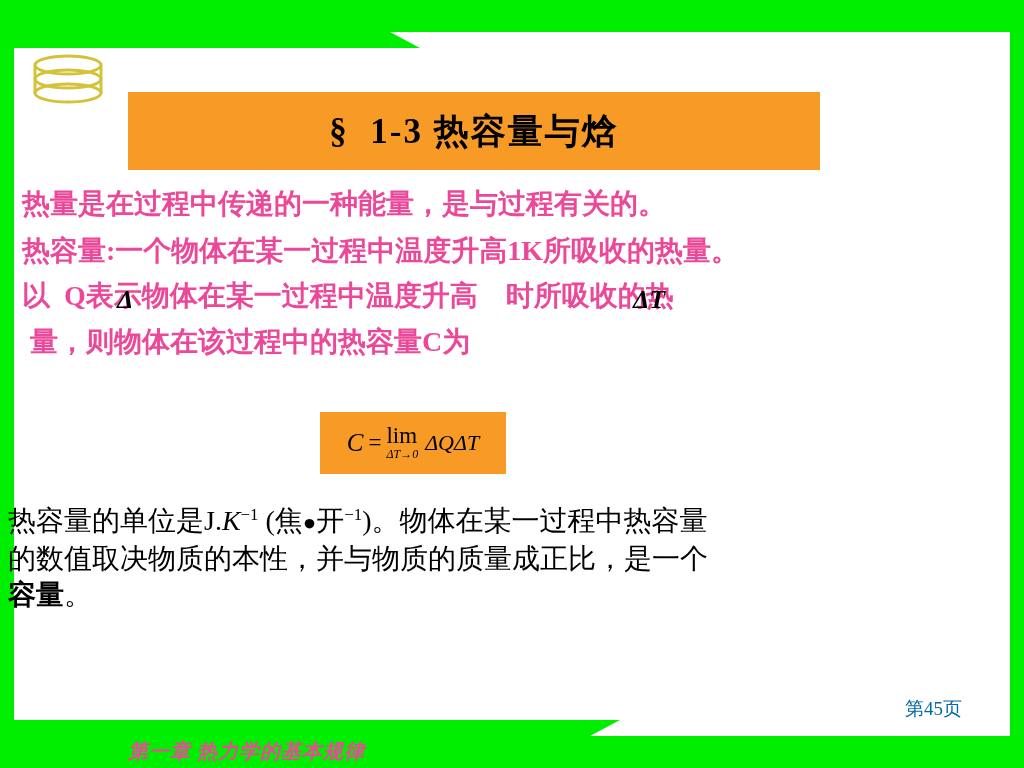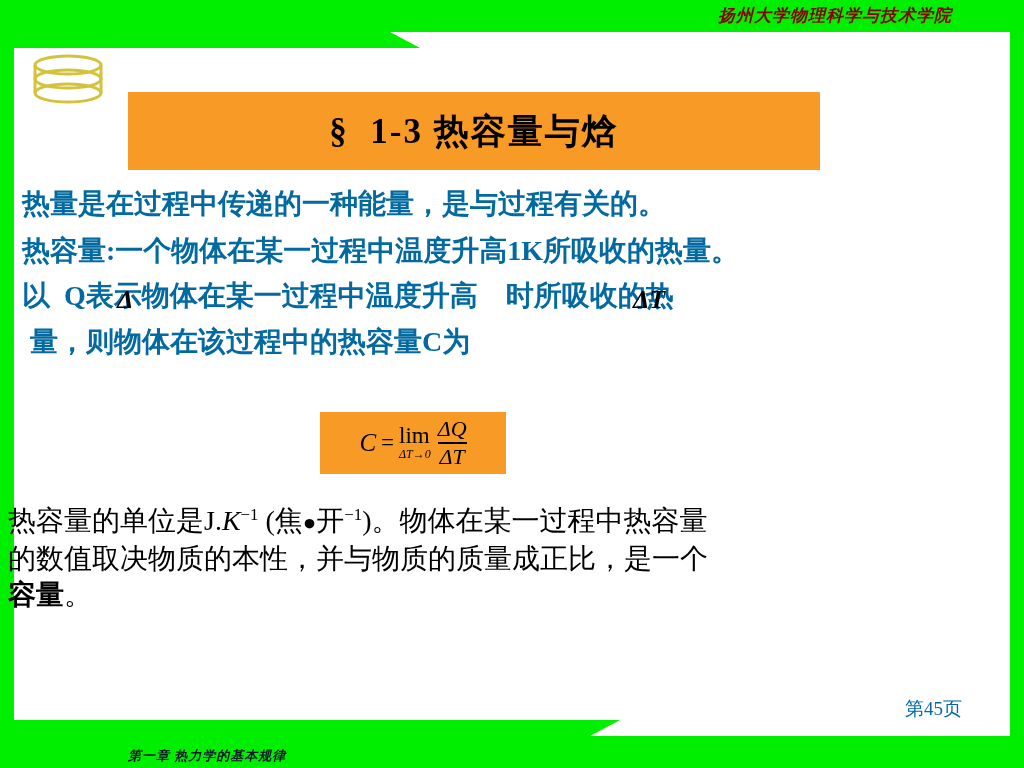--- a/index.html
+++ b/index.html
@@ -47,21 +47,21 @@
     position:absolute;right:72px;top:4px;
     font-family:"Liberation Serif","DejaVu Serif",serif;
     font-weight:bold;font-style:italic;
     font-size:17px;color:#8b0000;
     letter-spacing:1px;
   }
   .footer-text{
     position:absolute;left:128px;bottom:3px;
     font-family:"Liberation Serif","DejaVu Serif",serif;
     font-weight:bold;font-style:italic;
-    font-size:13px;color:#0f172a;
+    font-size:20px;color:#ec4899;
     letter-spacing:1px;
   }
   
   .spiral{
     position:absolute;left:28px;top:52px;width:84px;height:56px;
   }
   
   .title-box{
     position:absolute;left:128px;top:92px;width:692px;height:78px;
     background:#f79a26;
@@ -73,21 +73,21 @@
     font-size:35px;color:#000000;
     letter-spacing:2px;
     white-space:pre;
   }
   
   .body{
     position:absolute;left:0;top:185px;width:1024px;
   }
   .line{
     font-family:"Liberation Serif","DejaVu Serif",serif;
-    color:#0369a1;
+    color:#ec4899;
     white-space:pre;
   }
   .l1{
     position:absolute;left:22px;top:0px;font-size:28px;font-weight:bold;
   }
   .l2{
     position:absolute;left:22px;top:47px;font-size:28px;font-weight:bold;text-align:center;
   }
   .l3{
     position:absolute;left:22px;top:92px;font-size:28px;font-weight:bold;
@@ -116,21 +116,21 @@
   }
   .formula .c{font-size:25px;}
   .formula .eq{font-size:23px;padding:0 5px;font-style:normal;}
   .lim{
     display:inline-flex;flex-direction:column;align-items:flex-start;
     padding-right:7px;
   }
   .lim .lw{font-size:23px;font-style:normal;line-height:1;}
   .lim .lsub{font-size:12px;font-style:italic;line-height:1.2;}
   .frac{
-    display:inline-flex;flex-direction:column;align-items:center;
+    display:inline-flex;flex-direction:row;align-items:center;
     line-height:1.08;
     justify-content:space-between;
   }
   .frac .num{font-size:22px;}
   .frac .bar{
     width:100%;height:2px;background:#000;margin:1px 0;
   }
   .frac .den{font-size:22px;}
   
   .para{
@@ -155,21 +155,20 @@
 
 <div class="slide">
 
   <div class="band-top"></div>
   <div class="band-bottom"></div>
   <div class="band-left"></div>
   <div class="band-right"></div>
   <div class="notch-top"></div>
   <div class="notch-bottom"></div>
 
-  <div class="header-text">扬州大学物理科学与技术学院</div>
   <div class="footer-text">第一章 热力学的基本规律</div>
 
   <div class="spiral">
     <svg width="84" height="56" viewBox="0 0 84 56">
       <ellipse cx="40" cy="13" rx="33" ry="9" fill="none" stroke="#d4c23a" stroke-width="3"></ellipse>
       <ellipse cx="40" cy="27" rx="33" ry="9" fill="none" stroke="#d4c23a" stroke-width="3"></ellipse>
       <ellipse cx="40" cy="41" rx="33" ry="9" fill="none" stroke="#d4c23a" stroke-width="3"></ellipse>
       <path d="M7 13 L7 41" stroke="#d4c23a" stroke-width="3" fill="none"></path>
       <path d="M73 13 L73 41" stroke="#d4c23a" stroke-width="3" fill="none"></path>
     </svg>

